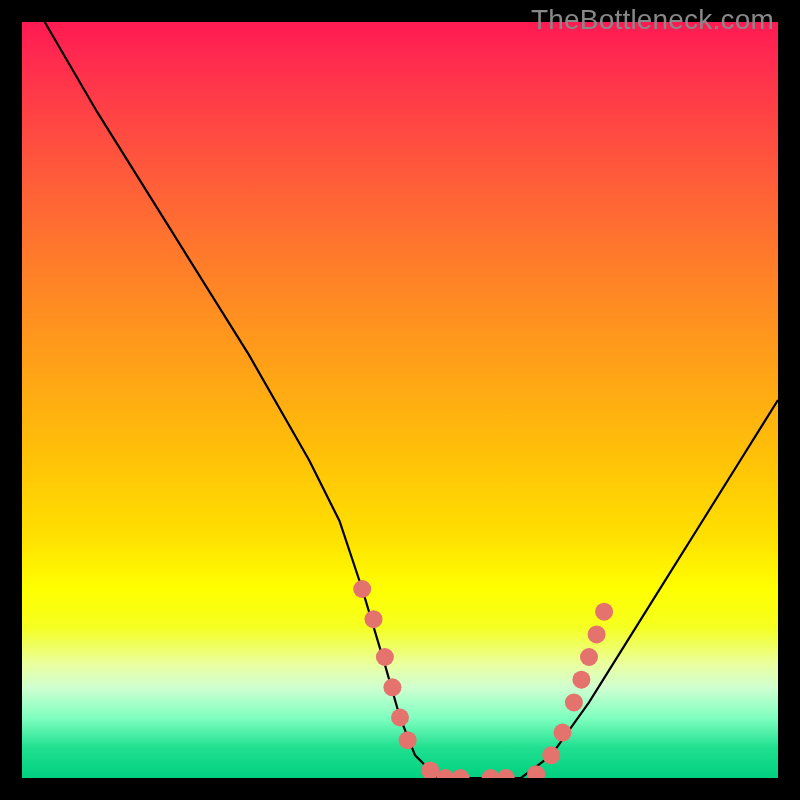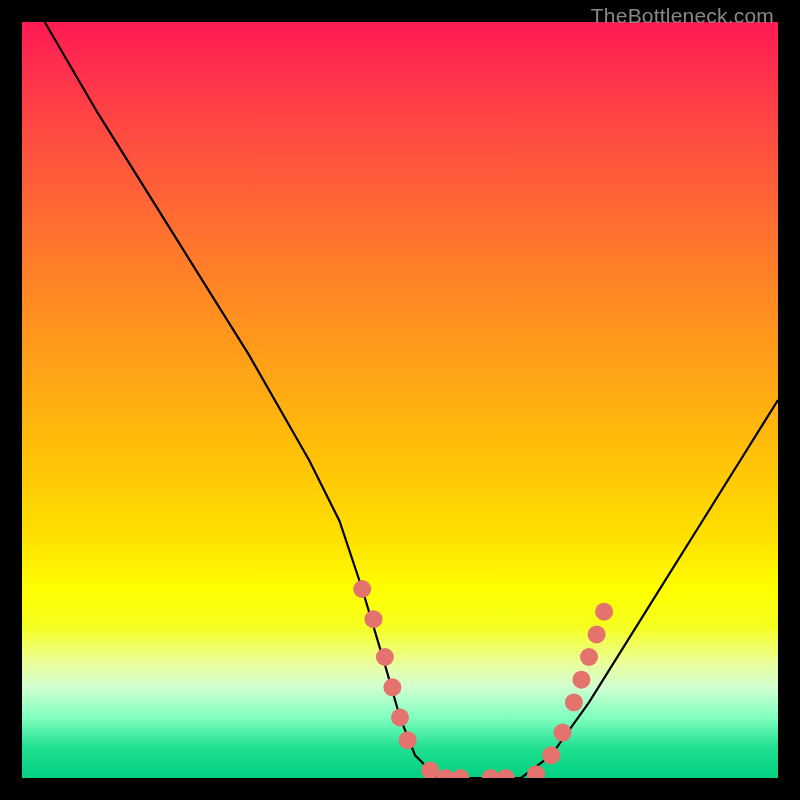--- a/index.html
+++ b/index.html
@@ -32,21 +32,21 @@
       #80ffc0 92%,
       #20e090 96%,
       #00d080 100%
     );
   }
   .watermark {
     position: absolute;
     right: 26px;
     top: 4px;
     font-family: Arial, Helvetica, sans-serif;
-    font-size: 21px;
+    font-size: 28px;
     color: #88888a;
     letter-spacing: 0.2px;
   }
   svg.curve {
     position: absolute;
     left: 0;
     top: 0;
     width: 756px;
     height: 756px;
   }

